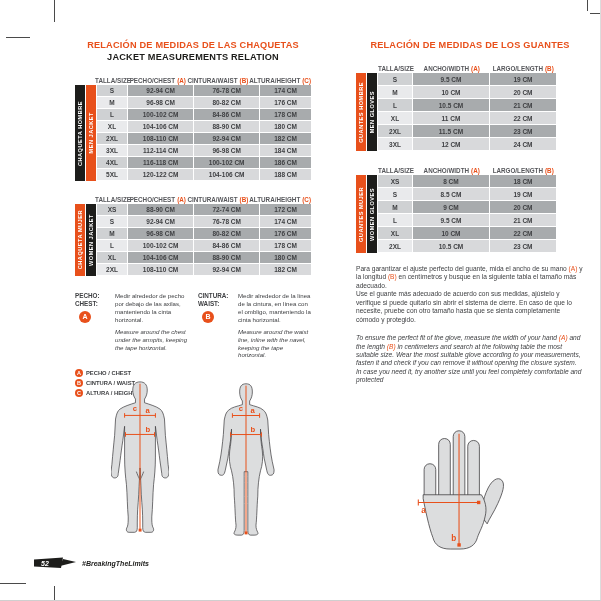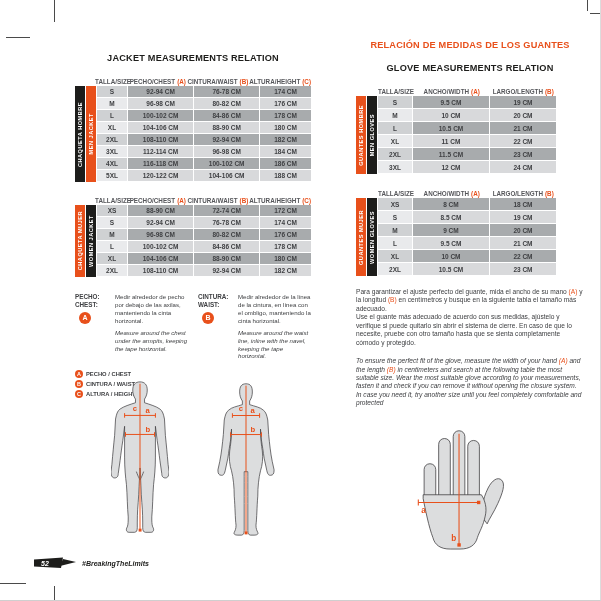--- a/index.html
+++ b/index.html
@@ -9,21 +9,21 @@
           border-right:1px solid #dcdcdc; border-bottom:1px solid #cfcfcf; }
 
   
   .crop { position:absolute; background:#4a4a4a; }
 
   .col { position:absolute; top:40px; }
   .col-left  { left:75px;  width:236px; }
   .col-right { left:356px; width:228px; }
 
   .title-es { color:#E8501B; font-weight:bold; font-size:9.2px; text-align:center; letter-spacing:.2px; }
-  .title-en { color:#1d1d1b; font-weight:bold; font-size:9.2px; text-align:center; letter-spacing:.2px; margin-top:13px; }
+  .title-en { color:#1d1d1b; font-weight:bold; font-size:9.2px; text-align:center; letter-spacing:.2px; margin-top:2px; }
 
   
   .tablewrap { margin-top:0; }
   .jacket-block { --cols: 30px 1.18fr 1.18fr 0.92fr; }
   .glove-block  { --cols: 34px 1.15fr 1fr; }
   .thead-row { display:grid; grid-template-columns:var(--cols); gap:1px; margin-left:23px; height:10px; align-items:center; }
   .hcell { display:flex; justify-content:center; align-items:center; font-size:6.3px; font-weight:bold; color:#55565a; white-space:nowrap; }
   .hkey { color:#E8501B; margin-left:2px; }
   .tflex { display:flex; gap:1px; }
   .vbar { width:10px; display:flex; align-items:center; justify-content:center; }
@@ -83,20 +83,21 @@
 <div class="page">
 
   <div class="crop" style="left:54px; top:0; width:1px; height:22px;"></div>
   <div class="crop" style="left:6px; top:37px; width:24px; height:1px;"></div>
   <div class="crop" style="left:587px; top:0; width:1px; height:11px;"></div>
   <div class="crop" style="left:590px; top:13px; width:11px; height:1px;"></div>
   <div class="crop" style="left:0; top:583px; width:26px; height:1px;"></div>
   <div class="crop" style="left:54px; top:586px; width:1px; height:15px;"></div>
 
   <div class="col col-left">
+    <div class="title-es">RELACIÓN DE MEDIDAS DE LAS CHAQUETAS</div>
     <div class="title-en">JACKET MEASUREMENTS RELATION</div>
 
     <div class="tablewrap jacket-block" style="margin-top:13px;">
       <div class="thead-row">
         <div class="hcell">
             <span>TALLA/SIZE</span>
           </div>
         <div class="hcell">
             <span>PECHO/CHEST</span>
             <span class="hkey">(A)</span>
@@ -304,21 +305,20 @@
         <line class="mline" x1="49" y1="55.5" x2="49" y2="60.5"></line>
         <text class="mlabel" x="24" y="32">c</text>
         <text class="mlabel" x="37" y="34">a</text>
         <text class="mlabel" x="37" y="55">b</text>
       </svg>
     </div>
   </div>
 
   <div class="col col-right">
     <div class="title-es">RELACIÓN DE MEDIDAS DE LOS GUANTES</div>
-    <div class="title-en">GLOVE MEASUREMENTS RELATION</div>
 
     <div class="tablewrap glove-block" style="margin-top:13px; width:200px;">
       <div class="thead-row">
         <div class="hcell">
             <span>TALLA/SIZE</span>
           </div>
         <div class="hcell">
             <span>ANCHO/WIDTH</span>
             <span class="hkey">(A)</span>
           </div>

